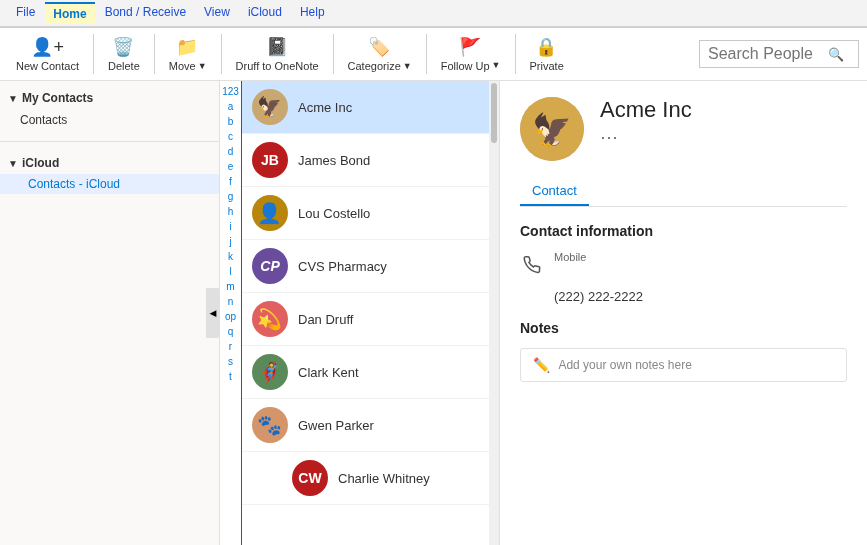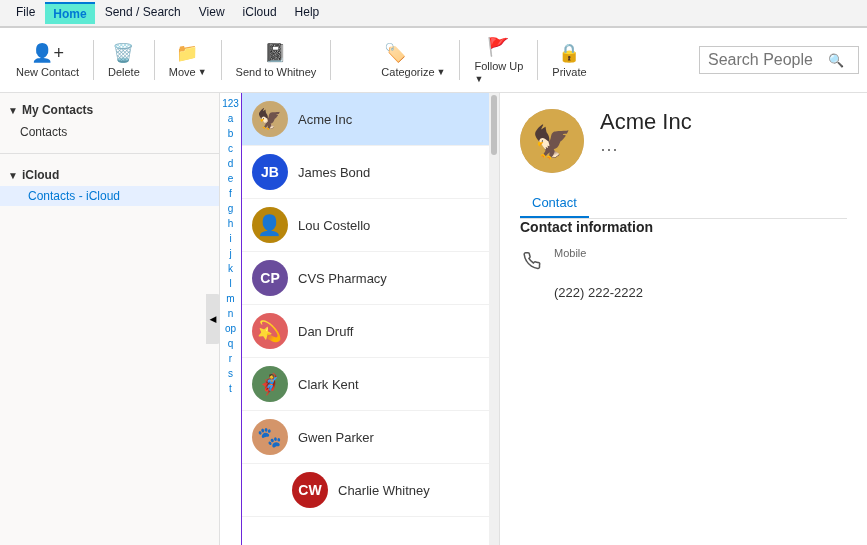--- a/index.html
+++ b/index.html
@@ -1,22 +1,22 @@
 <!DOCTYPE html>
 <html><head>
   <meta charset="utf-8">
   <style>
     * { box-sizing: border-box; margin: 0; padding: 0; }
     body { font-family: 'Segoe UI', Arial, sans-serif; font-size: 13px; background: #fff; width: 867px; height: 545px; overflow: hidden; display: flex; flex-direction: column; }
 
     
     .ribbon { background: #fff; border-bottom: 1px solid #d0d0d0; }
     .menu-bar { display: flex; gap: 2px; padding: 2px 8px; background: #f3f3f3; border-bottom: 1px solid #d0d0d0; }
-    .menu-item { padding: 3px 8px; font-size: 12px; cursor: pointer; color: #0f172a; }
-    .menu-item.active { background: #5eead4; border-top: 2px solid #0078d4; color: #0078d4; font-weight: 600; }
+    .menu-item { padding: 3px 8px; font-size: 12px; cursor: pointer; color: #1d4ed8; }
+    .menu-item.active { background: #fef9c3; border-top: 2px solid #0078d4; color: #0078d4; font-weight: 600; }
 
     .toolbar { display: flex; align-items: center; padding: 4px 8px; gap: 2px; background: #fff; border-bottom: 1px solid #e0e0e0; min-height: 52px; }
     .toolbar-btn { display: flex; flex-direction: column; align-items: center; padding: 4px 8px; cursor: pointer; border-radius: 3px; min-width: 44px; font-size: 11px; color: #333; border: none; background: none; }
     .toolbar-btn .icon { font-size: 18px; margin-bottom: 2px; }
     .toolbar-btn .label { font-size: 11px; white-space: nowrap; }
     .toolbar-separator { width: 1px; height: 40px; background: #d0d0d0; margin: 0 4px; }
 
     .search-box { margin-left: auto; display: flex; align-items: center; border: 1px solid #c8c8c8; background: #fff; padding: 4px 8px; min-width: 160px; }
     .search-box input { border: none; outline: none; font-size: 16px; color: #666; background: transparent; width: 120px; }
     .search-icon-tb { color: #666; font-size: 13px; }
@@ -45,42 +45,42 @@
     .contact-name { font-size: 13px; color: #333; }
     .scroll-thumb { width: 6px; height: 60px; background: #c0c0c0; border-radius: 3px; margin: 2px auto; }
 
     
     .detail-panel { flex: 1; padding: 16px 20px; overflow-y: auto; background: #fff; }
     .detail-header { display: flex; align-items: flex-start; margin-bottom: 16px; }
     .detail-avatar { width: 64px; height: 64px; border-radius: 50%; margin-right: 16px; overflow: hidden; display: flex; align-items: center; justify-content: center; font-size: 24px; font-weight: 700; color: #fff; flex-shrink: 0; }
     .detail-title-area { flex: 1; }
     .detail-name { font-size: 22px; font-weight: 400; color: #252525; line-height: 1.2; }
     .detail-more { font-size: 18px; color: #666; margin-top: 4px; cursor: pointer; }
-    .detail-tabs { display: flex; border-bottom: 1px solid #e0e0e0; }
+    .detail-tabs { display: flex; border-bottom: 1px solid #e0e0e0; margin-bottom: 16px; }
     .detail-tab { padding: 6px 12px; font-size: 13px; cursor: pointer; color: #333; border-bottom: 2px solid transparent; }
     .detail-tab.active { color: #0078d4; border-bottom: 2px solid #0078d4; font-weight: 500; }
     .section-title { font-size: 14px; font-weight: 600; color: #252525; margin-bottom: 12px; }
     .contact-info-row { display: flex; align-items: flex-start; margin-bottom: 12px; }
     .info-icon { width: 24px; height: 24px; margin-right: 10px; display: flex; align-items: center; justify-content: center; color: #555; font-size: 16px; flex-shrink: 0; margin-top: 2px; }
     .info-details { }
     .info-label { font-size: 11px; color: #666; }
     .info-value { font-size: 13px; color: #333; margin-top: 26px; }
     .notes-section { margin-top: 16px; }
     .notes-box { border: 1px solid #e0e0e0; border-radius: 3px; padding: 8px 12px; display: flex; align-items: center; color: #888; font-size: 12px; cursor: pointer; }
     .notes-box .edit-icon { margin-right: 8px; font-size: 14px; }
     .av-img { background: #e8e8e8; }
   </style>
 </head>
 <body>
 
 <div class="ribbon">
   <div class="menu-bar">
   <div class="menu-item">File</div>
       <div class="menu-item active">Home</div>
-      <div class="menu-item">Send / Search</div>
+      <div class="menu-item">Bond / Receive</div>
       <div class="menu-item">View</div>
       <div class="menu-item">iCloud</div>
       <div class="menu-item">Help</div>
     </div>
 </div>
 
 <div class="toolbar">
   <button class="toolbar-btn">
     <span class="icon">👤+</span>
     <span class="label">New Contact</span>
@@ -94,34 +94,34 @@
   <button class="toolbar-btn">
     <span class="icon">📁</span>
     <span class="label" style="display:flex;align-items:center;gap:2px;">
       <span>Move</span>
       <span style="font-size:9px;">▼</span>
     </span>
   </button>
   <div class="toolbar-separator"></div>
   <button class="toolbar-btn" style="min-width:60px;">
     <span class="icon" style="color:#7719aa;">📓</span>
-    <span class="label">Send to Whitney</span>
+    <span class="label">Druff to OneNote</span>
   </button>
   <div class="toolbar-separator"></div>
   <button class="toolbar-btn">
     <span class="icon">🏷️</span>
-    <span class="label" style="display:flex;align-items:center;gap:2px;margin-left:36px;">
+    <span class="label" style="display:flex;align-items:center;gap:2px;">
       <span>Categorize</span>
       <span style="font-size:9px;">▼</span>
     </span>
   </button>
   <div class="toolbar-separator"></div>
   <button class="toolbar-btn">
     <span class="icon" style="color:#c00;">🚩</span>
-    <span class="label" style="display:flex;align-items:flex-start;gap:2px;flex-direction:column;">
+    <span class="label" style="display:flex;align-items:flex-start;gap:2px;">
       <span>Follow Up</span>
       <span style="font-size:9px;">▼</span>
     </span>
   </button>
   <div class="toolbar-separator"></div>
   <button class="toolbar-btn">
     <span class="icon">🔒</span>
     <span class="label">Private</span>
   </button>
   <div class="search-box">
@@ -181,29 +181,29 @@
       <span>s</span>
       <span>t</span>
     </div>
 
     <div class="contact-list" id="contact-list">
         <div class="contact-item selected">
           <div class="contact-avatar" style="background: rgb(200, 168, 112); font-size: 20px;">🦅</div>
           <div class="contact-name">Acme Inc</div>
         </div>
         <div class="contact-item">
-          <div class="contact-avatar" style="background: #1d4ed8;">JB</div>
+          <div class="contact-avatar" style="background: #b91c1c;">JB</div>
           <div class="contact-name">James Bond</div>
         </div>
         <div class="contact-item">
           <div class="contact-avatar" style="background: rgb(184, 134, 11); font-size: 20px;">👤</div>
           <div class="contact-name">Lou Costello</div>
         </div>
         <div class="contact-item">
-          <div class="contact-avatar" style="background: rgb(106, 76, 156);">CP</div>
+          <div class="contact-avatar" style="background: rgb(106, 76, 156); font-style: italic;">CP</div>
           <div class="contact-name">CVS Pharmacy</div>
         </div>
         <div class="contact-item">
           <div class="contact-avatar" style="background: rgb(224, 96, 96); font-size: 20px;">💫</div>
           <div class="contact-name">Dan Druff</div>
         </div>
         <div class="contact-item">
           <div class="contact-avatar" style="background: rgb(90, 138, 90); font-size: 20px;">🦸</div>
           <div class="contact-name">Clark Kent</div>
         </div>
@@ -248,15 +248,22 @@
         <svg width="18" height="18" viewBox="0 0 24 24" fill="none" stroke="#555" stroke-width="2">
           <path d="M22 16.92v3a2 2 0 0 1-2.18 2 19.79 19.79 0 0 1-8.63-3.07A19.5 19.5 0 0 1 4.69 12 19.79 19.79 0 0 1 1.61 3.18 2 2 0 0 1 3.6 1h3a2 2 0 0 1 2 1.72 12.84 12.84 0 0 0 .7 2.81 2 2 0 0 1-.45 2.11L7.91 8.64a16 16 0 0 0 6 6l.95-.95a2 2 0 0 1 2.11-.45 12.84 12.84 0 0 0 2.81.7A2 2 0 0 1 22 16.92z"></path>
         </svg>
       </div>
       <div class="info-details">
         <div class="info-label">Mobile</div>
         <div class="info-value">(222) 222-2222</div>
       </div>
     </div>
 
+    <div class="notes-section">
+      <div class="section-title">Notes</div>
+      <div class="notes-box">
+        <span class="edit-icon">✏️</span>
+        <span>Add your own notes here</span>
+      </div>
+    </div>
   </div>
 
 </div>
 
 </body></html>

